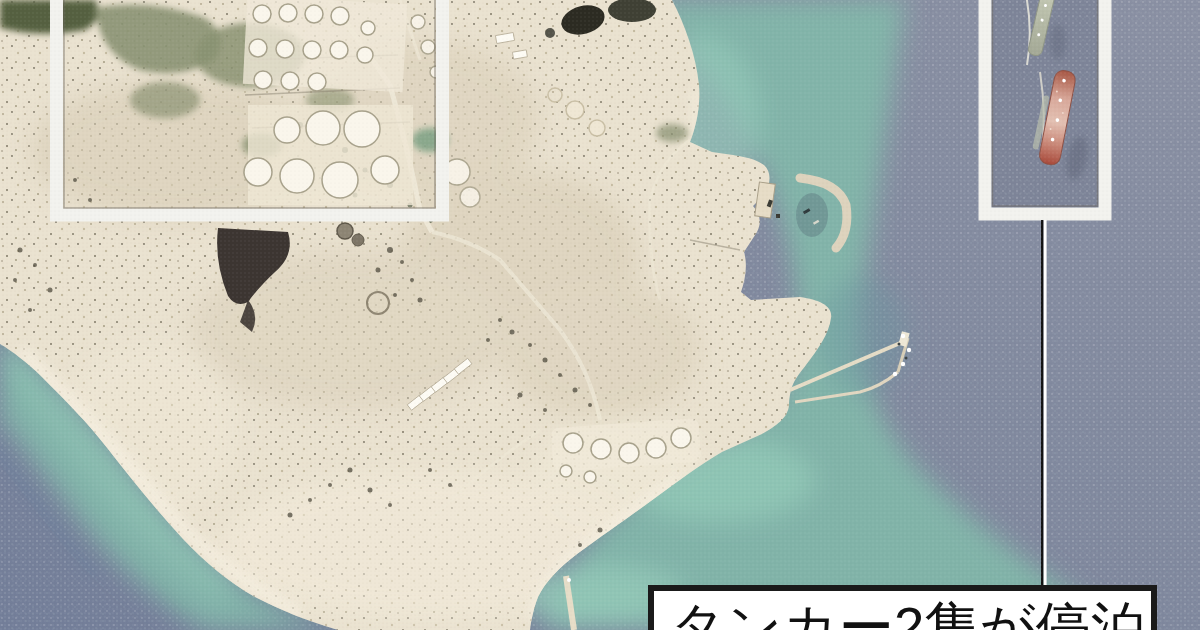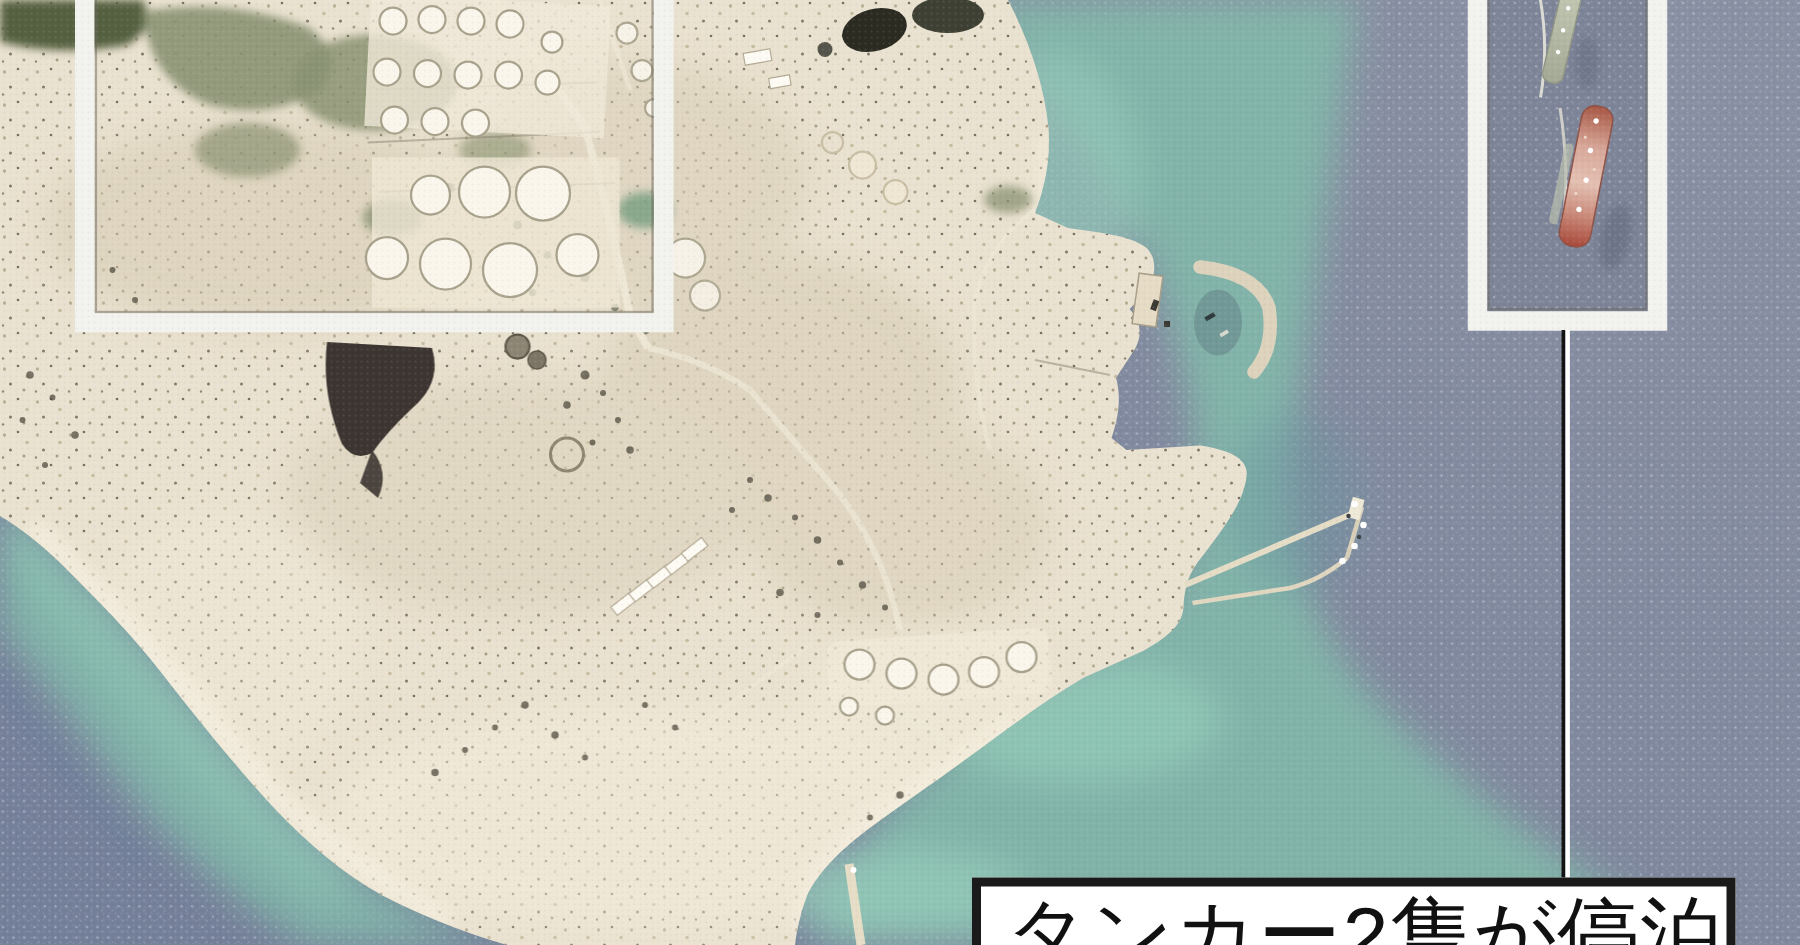--- a/index.html
+++ b/index.html
@@ -1,18 +1,18 @@
 <!DOCTYPE html>
 <html style="--deep_water: #8a90a3; --mid_water: #7e879d; --corner_water: #737e99; --inset_water: #7d8498; --shallow_teal: #82b8aa; --bright_teal: #93c9b8; --sand: #eae2d0; --sand_bright: #f4eddc; --vegetation: #8a9272; --vegetation_dark: #55603f; --dark_patch: #3c3531; --tank_fill: #faf6ec; --tank_stroke: #a8a28c; --frame_white: #f2f2ee; --callout_black: #121212; --callout_white: #ffffff; --box_fill: #ffffff; --box_border: #1a1a1a; --caption_color: #111111; --tanker_red: #a75744; --tanker_pink: #d8a89a; --ship_gray: #c6cbb6;"><head>
 <meta charset="utf-8">
 <style>
   html,body{margin:0;padding:0;background:#222;}
   .stage{
     position:relative;width:1200px;height:630px;overflow:hidden;
-    font-family:Liberation Mono, monospace;
+    font-family:Liberation Sans, sans-serif;
     background:var(--mid_water,#7e879d);
   }
   .stage svg{position:absolute;left:0;top:0;display:block;}
   
   .land{fill:var(--sand,#eae2d0);}
   .teal{fill:var(--shallow_teal,#82b8aa);}
   .teal-bright{fill:var(--bright_teal,#93c9b8);}
   .veg{fill:var(--vegetation,#8a9272);}
   .veg-dark{fill:var(--vegetation_dark,#55603f);}
   .darkpatch{fill:var(--dark_patch,#3c3531);}

